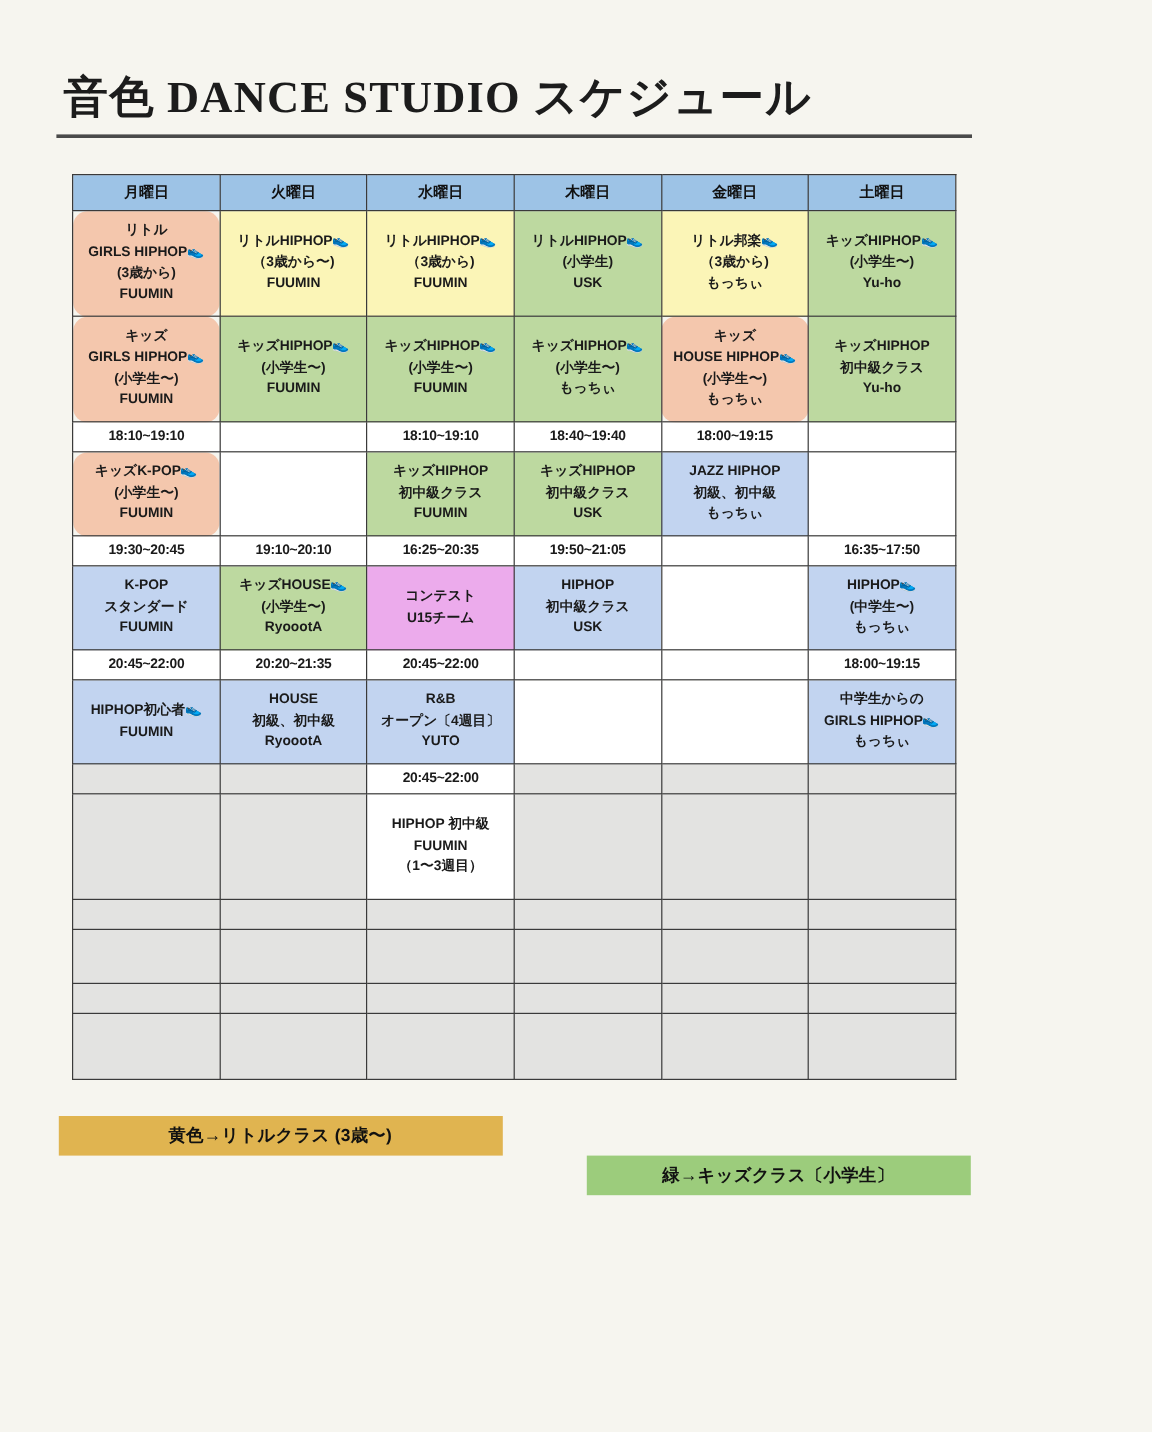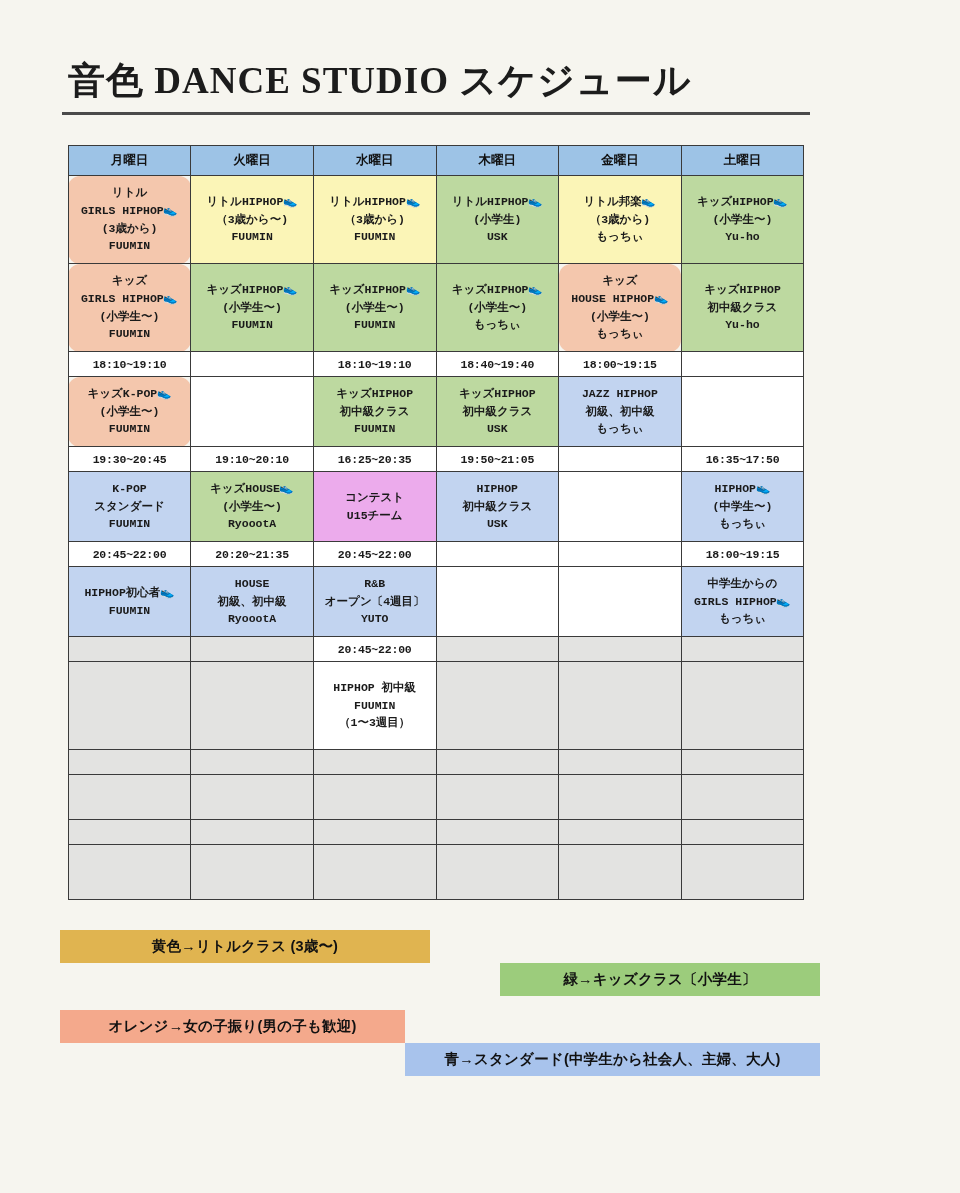--- a/index.html
+++ b/index.html
@@ -12,41 +12,40 @@
     background: #f6f5ef;
     font-family: "Liberation Sans", sans-serif;
     color: #1a1a1a;
     overflow: hidden;
   }
   .page {
     position: relative;
     width: 872px;
     height: 1193px;
     box-sizing: border-box;
-    padding: 40px 60px 0 60px;
+    padding: 40px 60px 0 45px;
   }
   .title {
     font-family: "Liberation Serif", serif;
     font-size: 37px;
     font-weight: bold;
     letter-spacing: 1px;
     color: #1c1c1c;
     padding: 16px 8px 6px 8px;
     white-space: nowrap;
   }
   .title-rule {
     border-bottom: 3px solid #4a4a4a;
     margin: 0 2px 30px 2px;
   }
   table.schedule {
     border-collapse: collapse;
     table-layout: fixed;
     width: 736px;
     margin: 0 auto;
-    font-family: Liberation Mono, monospace;
   }
   table.schedule td, table.schedule th {
     border: 1px solid #3a3a3a;
     width: 122.6px;
     box-sizing: border-box;
     text-align: center;
     vertical-align: middle;
     padding: 2px 1px;
   }
   th.dayhead {
@@ -344,19 +343,15 @@
           <td class="blank-grey-tall" style="height: 55px;"></td>
         </tr>
       </tbody>
   </table>
 
   <div class="legend">
     <div class="legend-row">
       <div class="legend-item lg-yellow">黄色→リトルクラス (3歳〜)</div>
       <div class="legend-item lg-green">緑→キッズクラス〔小学生〕</div>
     </div>
-    <div class="legend-row">
-      <div class="legend-item lg-orange">オレンジ→女の子振り(男の子も歓迎)</div>
-      <div class="legend-item lg-blue">青→スタンダード(中学生から社会人、主婦、大人)</div>
-    </div>
   </div>
 
 </div>
 
 </body></html>

